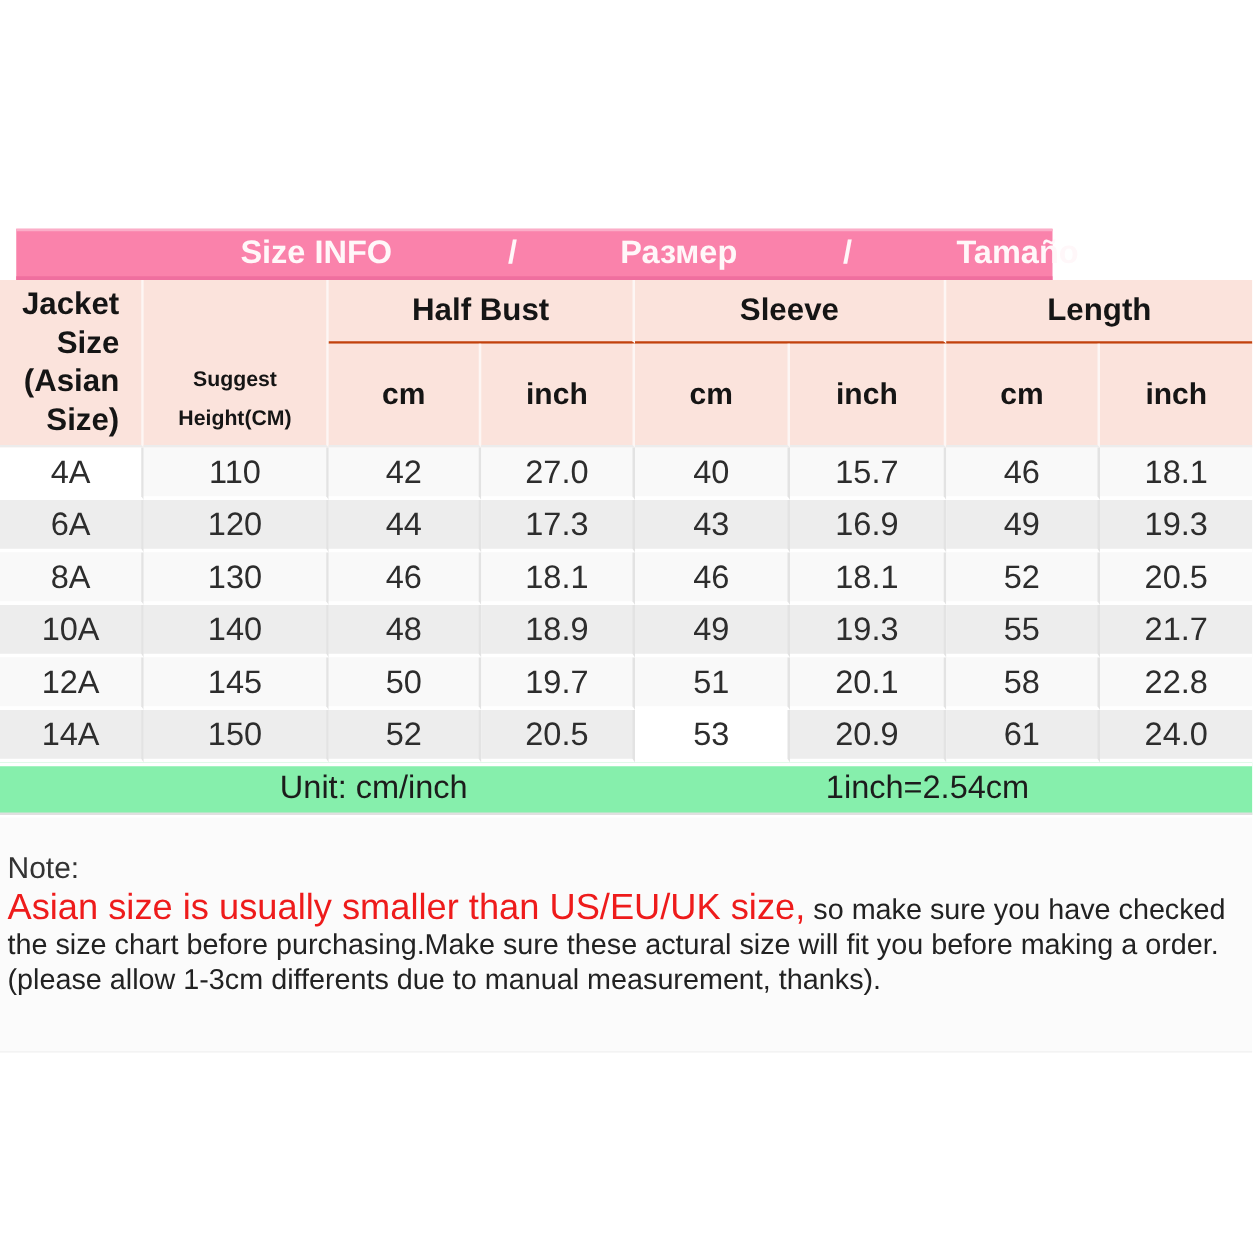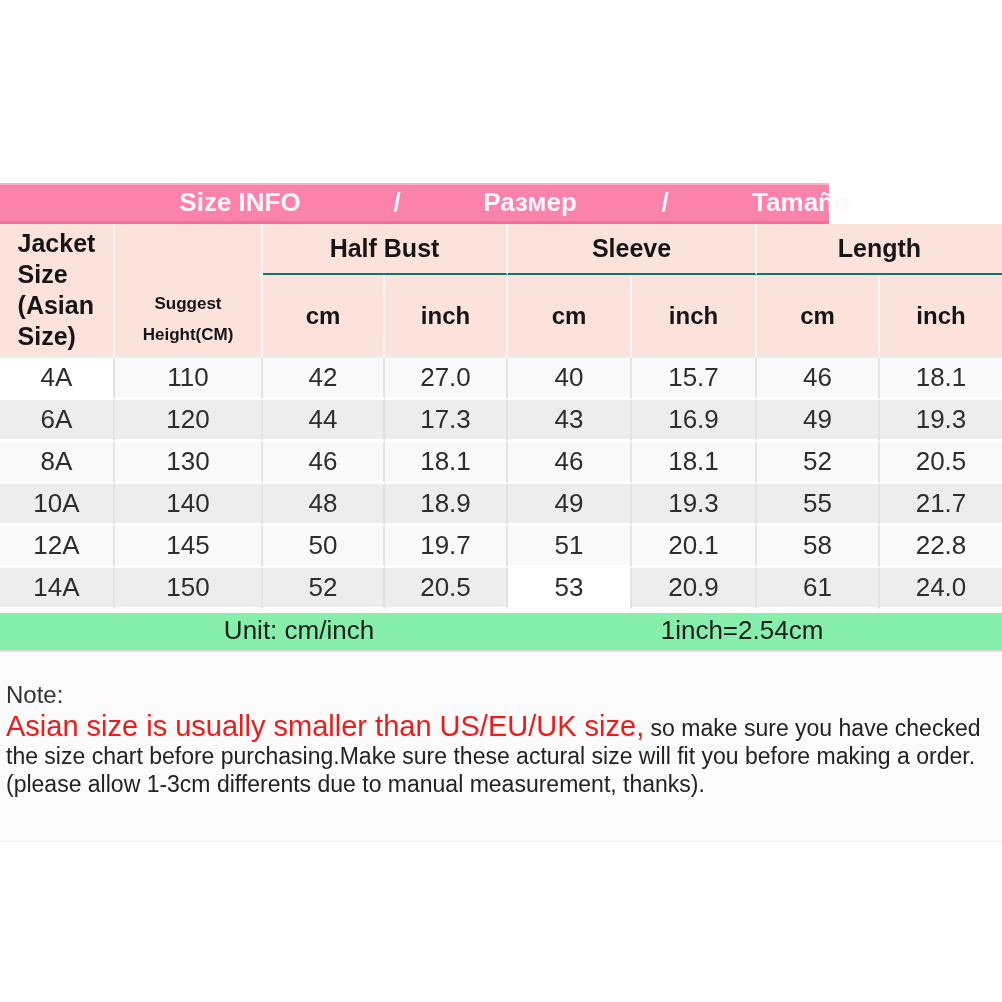--- a/index.html
+++ b/index.html
@@ -1,21 +1,21 @@
 <!DOCTYPE html>
 <html><head>
 <meta charset="utf-8">
 <style>
   * { margin:0; padding:0; box-sizing:border-box; }
   html,body { width:1002px; height:1002px; background:#ffffff; font-family:"Liberation Sans", sans-serif; }
   .canvas { position:relative; width:1002px; height:1002px; background:#ffffff; overflow:hidden; }
 
   
   .title-bar {
-    position:absolute; top:183px; left:0; width:829px; height:41px;
+    position:absolute; top:183px; left:13px; width:829px; height:41px;
     background:#fa82ab;
     border-top:2px solid #fbadc8;
     border-bottom:3px solid #ef6f9f;
   }
   .tb-item {
     position:absolute; top:46%; transform:translate(-50%,-50%);
     color:#fff7f9; font-size:26px; font-weight:bold; white-space:nowrap;
   }
   .tb-0 { left:240px; } .tb-1 { left:397px; } .tb-2 { left:530px; }
   .tb-3 { left:665px; } .tb-4 { left:801px; }
@@ -27,28 +27,28 @@
     grid-template-columns:115px 148px 122px 123px 124px 125px 123px 122px;
     grid-template-rows:51px 83px;
   }
   .hcell {
     background:#fbe3dc; color:#151515; font-weight:bold;
     display:flex; align-items:center; justify-content:center;
     border-right:2px solid #fdf6f4;
   }
   .corner {
     grid-column:1; grid-row:1/3; font-size:25px; line-height:31px;
-    text-align:left; white-space:pre-line; border-bottom:2px solid #ececec;
+    text-align:right; white-space:pre-line; border-bottom:2px solid #ececec;
   }
   .hheight {
     grid-column:2; grid-row:1/3; font-size:17px; line-height:31px;
     text-align:center; white-space:pre-line; align-items:flex-end;
     padding-bottom:6px; border-bottom:2px solid #ececec;
   }
-  .grp { grid-row:1; font-size:25px; border-bottom:2px solid #0f766e; }
+  .grp { grid-row:1; font-size:25px; border-bottom:2px solid #c2410c; }
   .g1 { grid-column:3/5; } .g2 { grid-column:5/7; } .g3 { grid-column:7/9; border-right:none; }
   .sub { grid-row:2; font-size:24px; border-bottom:2px solid #ececec; }
   .s3 { grid-column:3; } .s4 { grid-column:4; } .s5 { grid-column:5; }
   .s6 { grid-column:6; } .s7 { grid-column:7; } .s8 { grid-column:8; border-right:none; }
 
   
   .body-grid {
     position:absolute; top:358px; left:0; width:1002px;
     display:grid;
     grid-template-columns:115px 148px 122px 123px 124px 125px 123px 122px;

